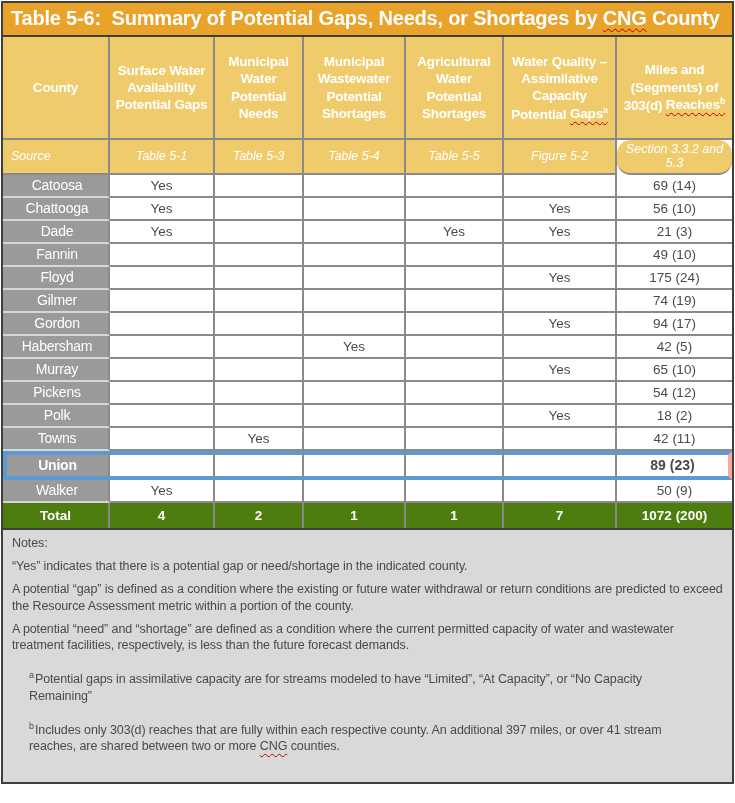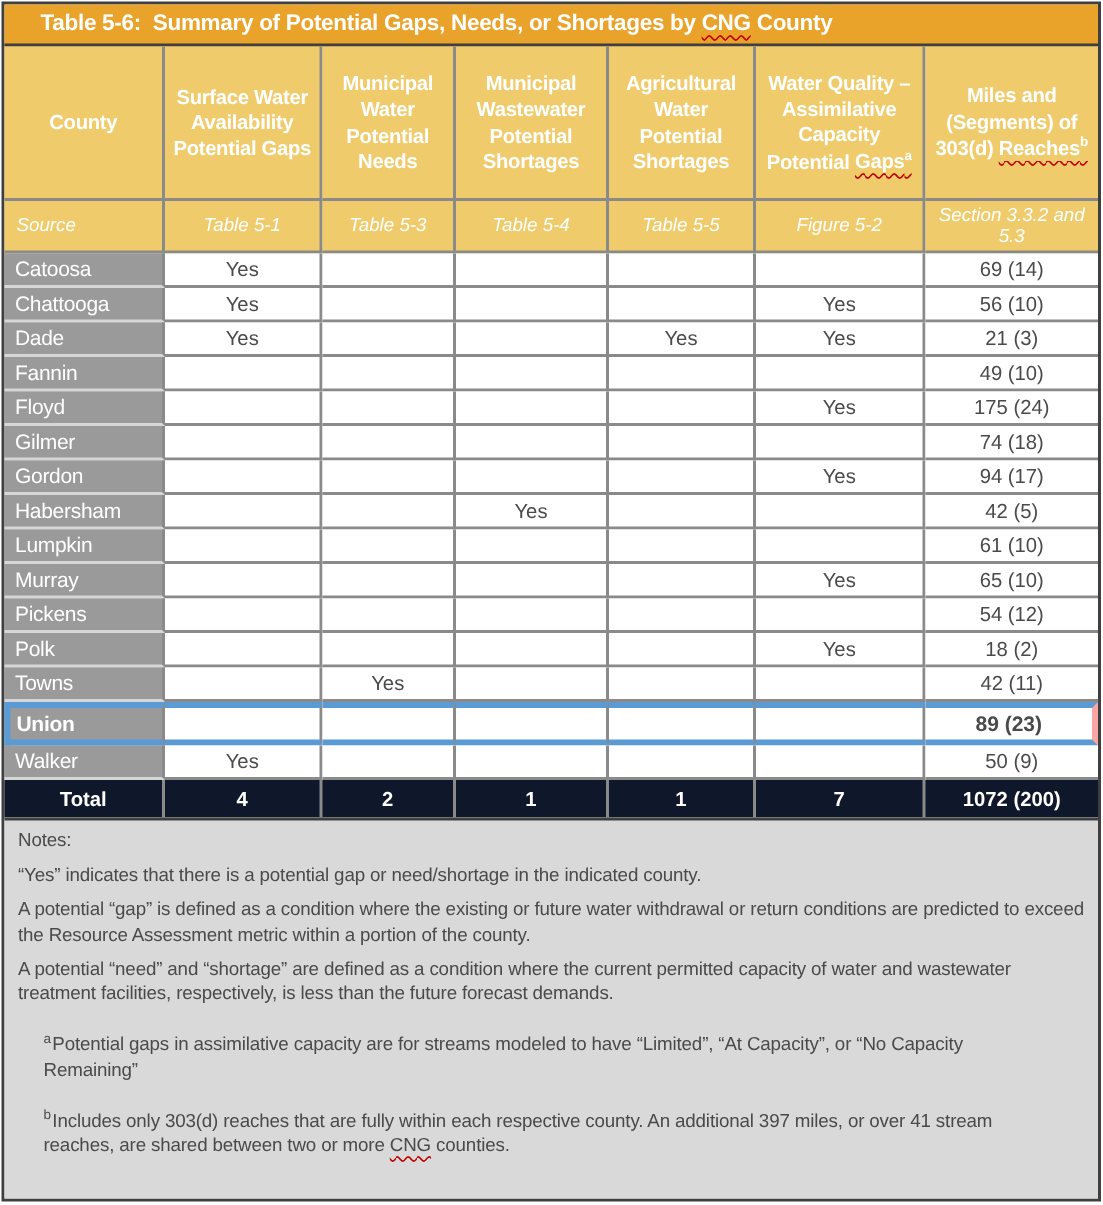--- a/index.html
+++ b/index.html
@@ -15,22 +15,22 @@
     width: 733px;
     border: 2px solid #3f3f3f;
     background: #ffffff;
   }
   
   .title-bar {
     background: #e9a32b;
     border-bottom: 2px solid #3f3f3f;
     color: #ffffff;
     font-weight: bold;
-    font-size: 15px;
-    padding: 4px 8px 5px 24px;
+    font-size: 20px;
+    padding: 4px 8px 5px 8px;
     letter-spacing: -0.2px;
   }
   .wavy {
     text-decoration-line: underline;
     text-decoration-style: wavy;
     text-decoration-color: #c00000;
     text-decoration-thickness: 1px;
     text-underline-offset: 3px;
   }
   
@@ -67,27 +67,27 @@
     font-size: 12.5px;
     text-align: center;
     vertical-align: middle;
     height: 31px;
     line-height: 1.15;
     padding: 2px 4px;
     border-right: 2px solid #8a8a8a;
     border-bottom: 2px solid #8a8a8a;
   }
   .src-cell:first-child { text-align: left; padding-left: 8px; }
-  .src-cell:last-child { border-right: none; }
+  .src-cell:last-child { border-right: none; border-radius: 14px; }
   
   .county-cell {
     background: #9a9a9a;
     color: #ffffff;
     font-size: 14px;
-    text-align: left;
+    text-align: center;
     padding: 2px 4px 2px 7px;
     height: 23px;
     vertical-align: middle;
     border-right: 2px solid #8a8a8a;
     border-bottom: 2px solid #d6d6d6;
     letter-spacing: -0.2px;
   }
   .val-cell {
     background: #ffffff;
     color: #4a4a4a;
@@ -104,21 +104,21 @@
     border-top: 4px solid #5b9bd5;
     border-bottom: 4px solid #5b9bd5;
     font-weight: bold;
     height: 29px;
   }
   tr.highlight td:first-child { border-left: 4px solid #5b9bd5; padding-left: 4px; }
   tr.highlight td:last-child  { border-right: 4px solid #fca5a5; }
   tr.highlight .miles-cell { font-size: 14px; }
   
   .total-row td {
-    background: #0f172a;
+    background: #4d7c0f;
     color: #ffffff;
     font-weight: bold;
     text-align: center;
     vertical-align: middle;
     height: 25px;
     border-right: 2px solid #8a8a8a;
     border-bottom: none;
   }
   .total-row td:last-child { border-right: none; }
   
@@ -221,48 +221,39 @@
           <td class="val-cell">Yes</td>
           <td class="val-cell miles-cell">175 (24)</td>
         </tr>
         <tr class="data-row">
           <td class="county-cell">Gilmer</td>
           <td class="val-cell"></td>
           <td class="val-cell"></td>
           <td class="val-cell"></td>
           <td class="val-cell"></td>
           <td class="val-cell"></td>
-          <td class="val-cell miles-cell">74 (18)</td>
+          <td class="val-cell miles-cell">74 (19)</td>
         </tr>
         <tr class="data-row">
           <td class="county-cell">Gordon</td>
           <td class="val-cell"></td>
           <td class="val-cell"></td>
           <td class="val-cell"></td>
           <td class="val-cell"></td>
           <td class="val-cell">Yes</td>
           <td class="val-cell miles-cell">94 (17)</td>
         </tr>
         <tr class="data-row">
           <td class="county-cell">Habersham</td>
           <td class="val-cell"></td>
           <td class="val-cell"></td>
           <td class="val-cell">Yes</td>
           <td class="val-cell"></td>
           <td class="val-cell"></td>
           <td class="val-cell miles-cell">42 (5)</td>
-        </tr>
-        <tr class="data-row">
-          <td class="county-cell">Lumpkin</td>
-          <td class="val-cell"></td>
-          <td class="val-cell"></td>
-          <td class="val-cell"></td>
-          <td class="val-cell"></td>
-          <td class="val-cell"></td>
-          <td class="val-cell miles-cell">61 (10)</td>
         </tr>
         <tr class="data-row">
           <td class="county-cell">Murray</td>
           <td class="val-cell"></td>
           <td class="val-cell"></td>
           <td class="val-cell"></td>
           <td class="val-cell"></td>
           <td class="val-cell">Yes</td>
           <td class="val-cell miles-cell">65 (10)</td>
         </tr>

